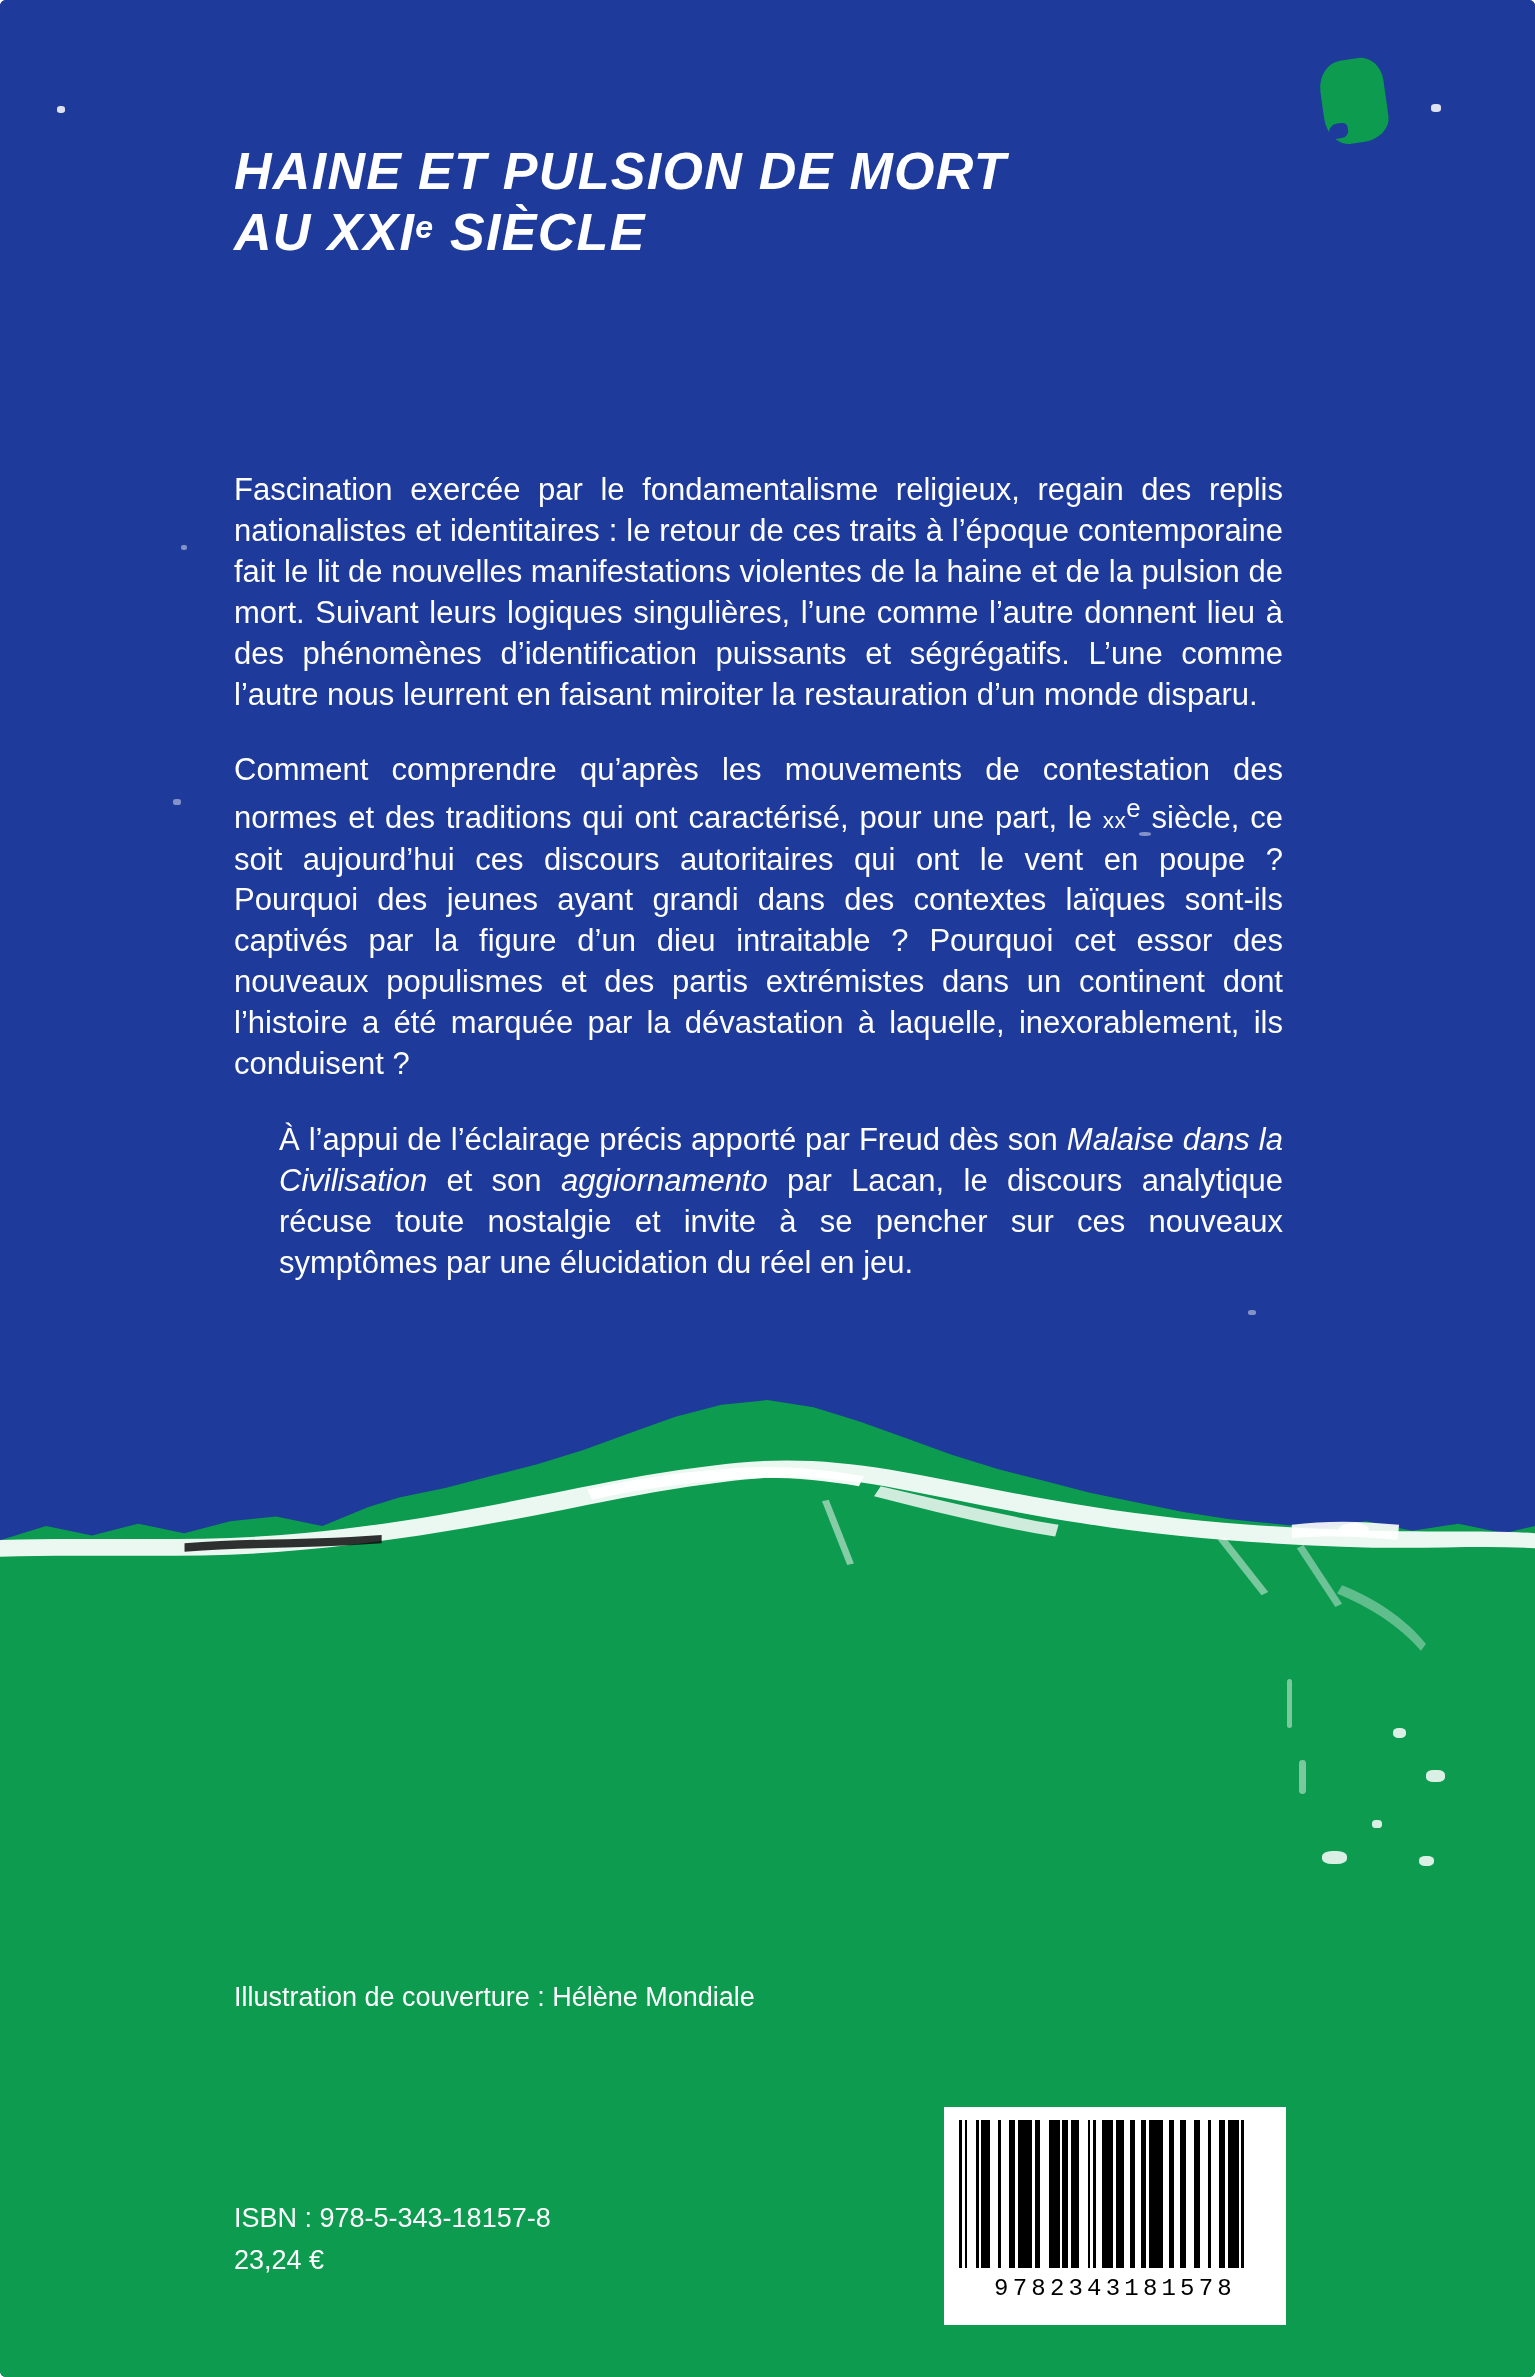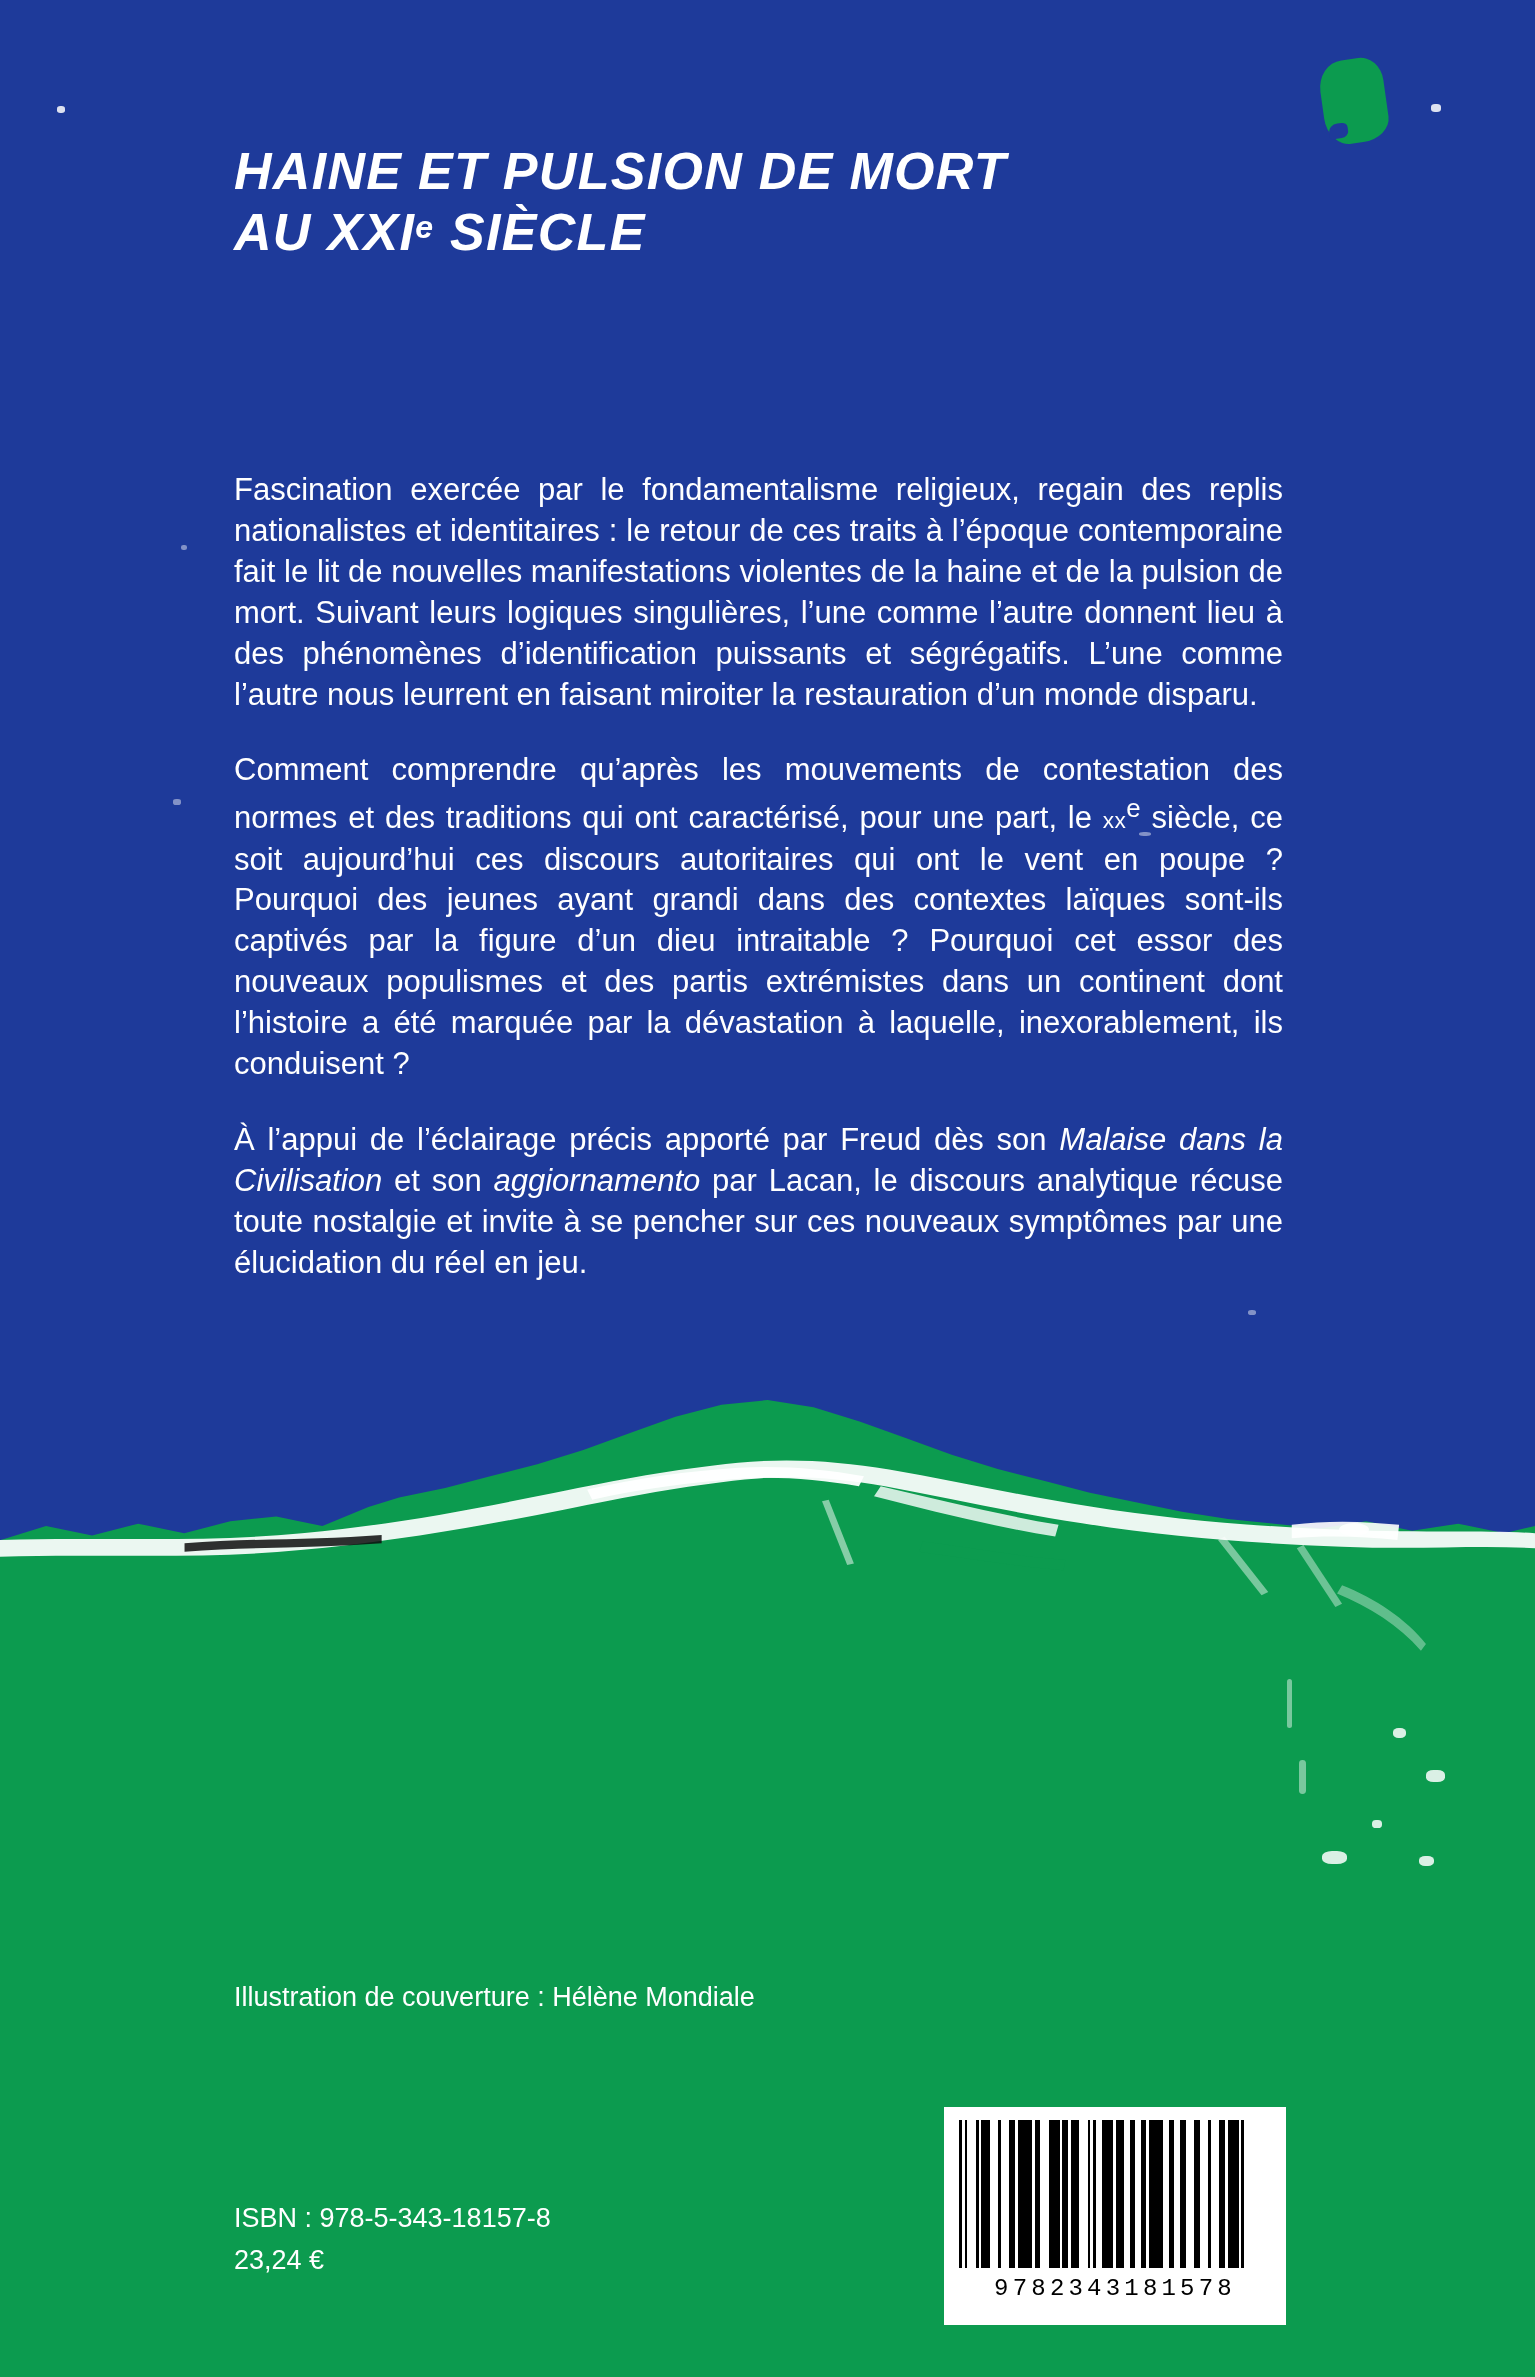--- a/index.html
+++ b/index.html
@@ -9,20 +9,21 @@
   }
   body {
     font-family: "Liberation Sans", sans-serif;
   }
   #cover {
     position: relative;
     width: 1535px;
     height: 2377px;
     overflow: hidden;
     background: #1f3b9b;
+    border-radius: 6px;
   }
   
   .bg-blue {
     position: absolute;
     left: 0; top: 0;
     width: 100%;
     height: 1577px;
     background: #1e3a9a;
   }
   .bg-green {
@@ -117,21 +118,21 @@
     top: 470px;
     width: 1049px;
     color: #ffffff;
     font-size: 31px;
     line-height: 1.32;
     text-align: justify;
   }
   .blurb p {
     margin: 0 0 35px 0;
   }
-  .blurb p:last-child { margin-bottom: 0; }
+  .blurb p:last-child { margin-bottom: 0; margin-left: 45px; }
   .blurb i { font-style: italic; }
   .sc {
     font-size: 22.7px;
     letter-spacing: 0.4px;
   }
   
   .author-note {
     position: absolute;
     left: 234px;
     top: 1720px;

